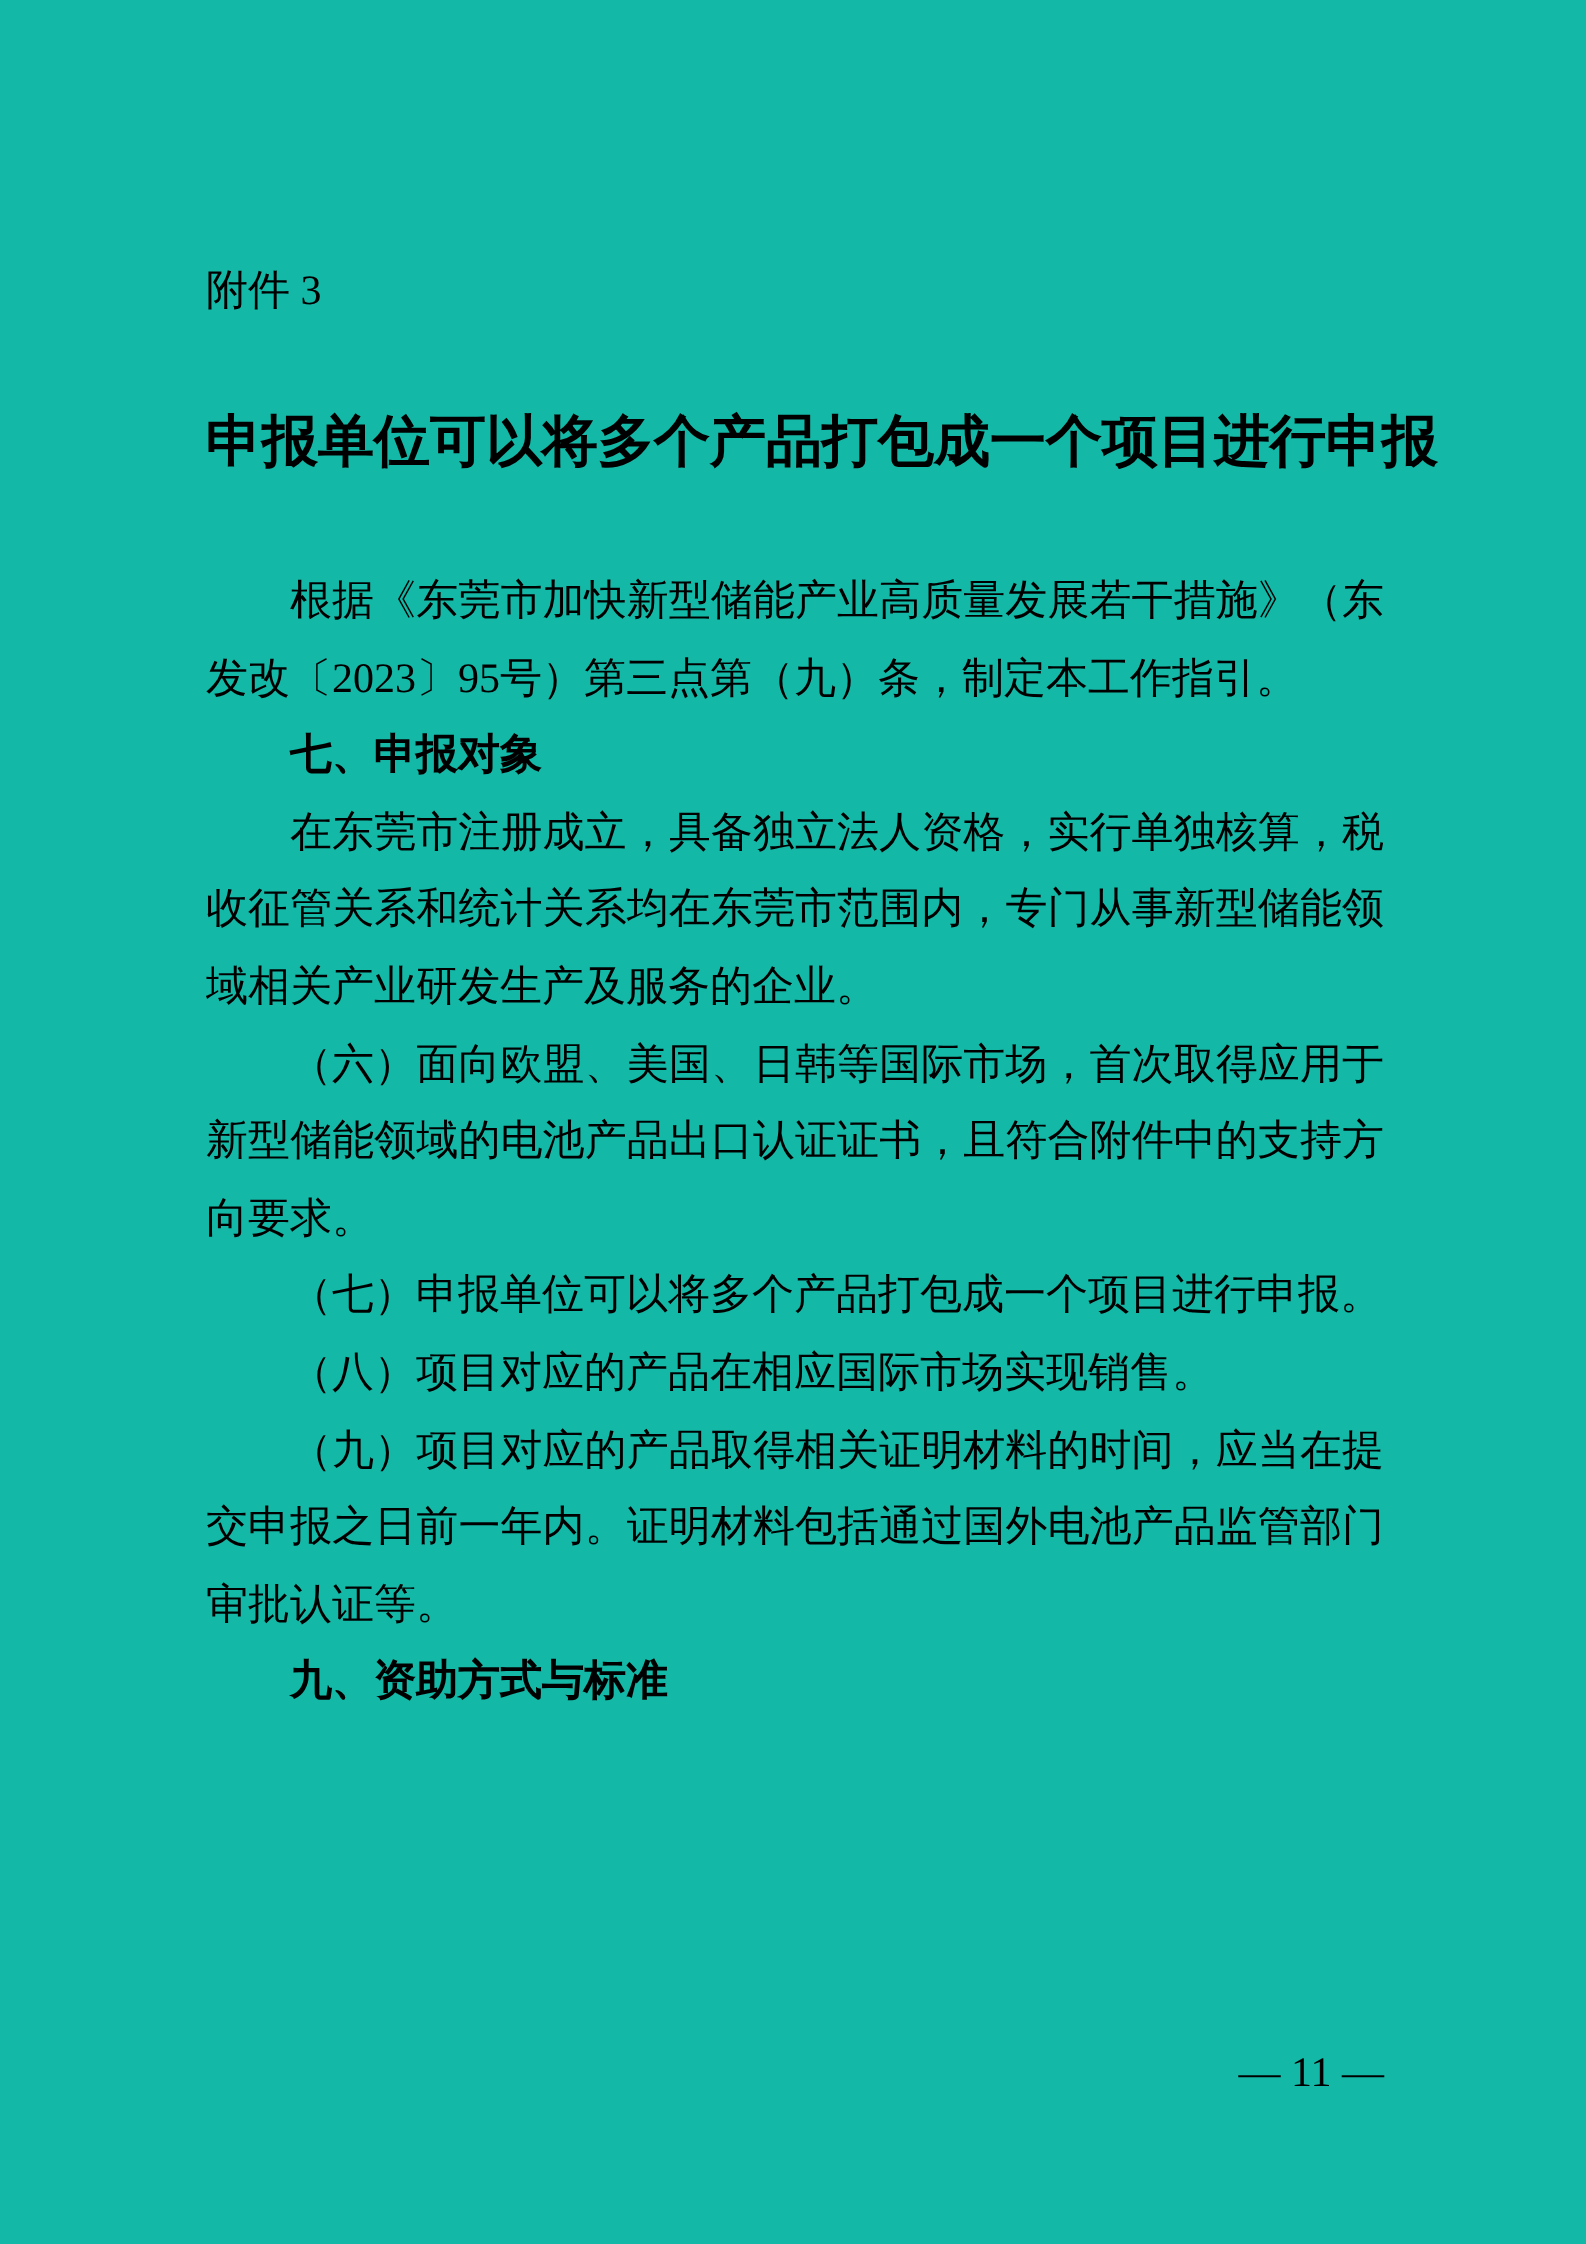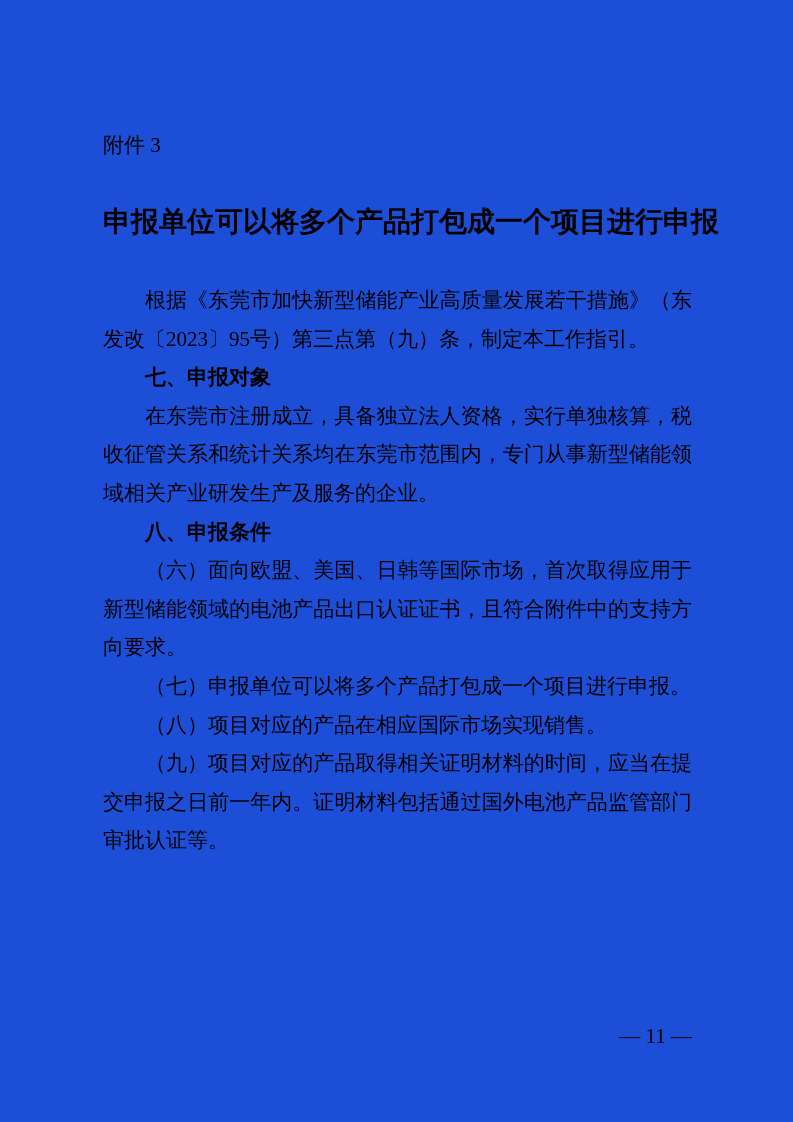--- a/index.html
+++ b/index.html
@@ -4,21 +4,21 @@
 <style>
   html, body {
     margin: 0;
     padding: 0;
     background: #ffffff;
   }
   .page {
     position: relative;
     width: 793px;
     height: 1122px;
-    background: #1d4ed8;
+    background: #14b8a6;
     color: #000000;
     overflow: hidden;
     font-family: "Liberation Serif", serif;
   }
   .content {
     margin-left: 103px;
     margin-right: 101px; 
   }
   .attachment {
     margin-top: 133px;
@@ -70,22 +70,22 @@
 <div class="page">
   <div class="content">
     <div class="attachment">附件 3</div>
 
     <h1 class="doc-title">申报单位可以将多个产品打包成一个项目进行申报</h1>
 
     <div class="body-flow">
       <p class="para">根据《东莞市加快新型储能产业高质量发展若干措施》（东发改〔2023〕95号）第三点第（九）条，制定本工作指引。</p>
       <h2 class="heading">七、申报对象</h2>
       <p class="para">在东莞市注册成立，具备独立法人资格，实行单独核算，税收征管关系和统计关系均在东莞市范围内，专门从事新型储能领域相关产业研发生产及服务的企业。</p>
-      <h2 class="heading">八、申报条件</h2>
       <p class="para">（六）面向欧盟、美国、日韩等国际市场，首次取得应用于新型储能领域的电池产品出口认证证书，且符合附件中的支持方向要求。</p>
       <p class="para">（七）申报单位可以将多个产品打包成一个项目进行申报。</p>
       <p class="para">（八）项目对应的产品在相应国际市场实现销售。</p>
       <p class="para">（九）项目对应的产品取得相关证明材料的时间，应当在提交申报之日前一年内。证明材料包括通过国外电池产品监管部门审批认证等。</p>
+      <h2 class="heading">九、资助方式与标准</h2>
     </div>
   </div>
 
   <div class="footer">— 11 —</div>
 </div>
 
 </body></html>

